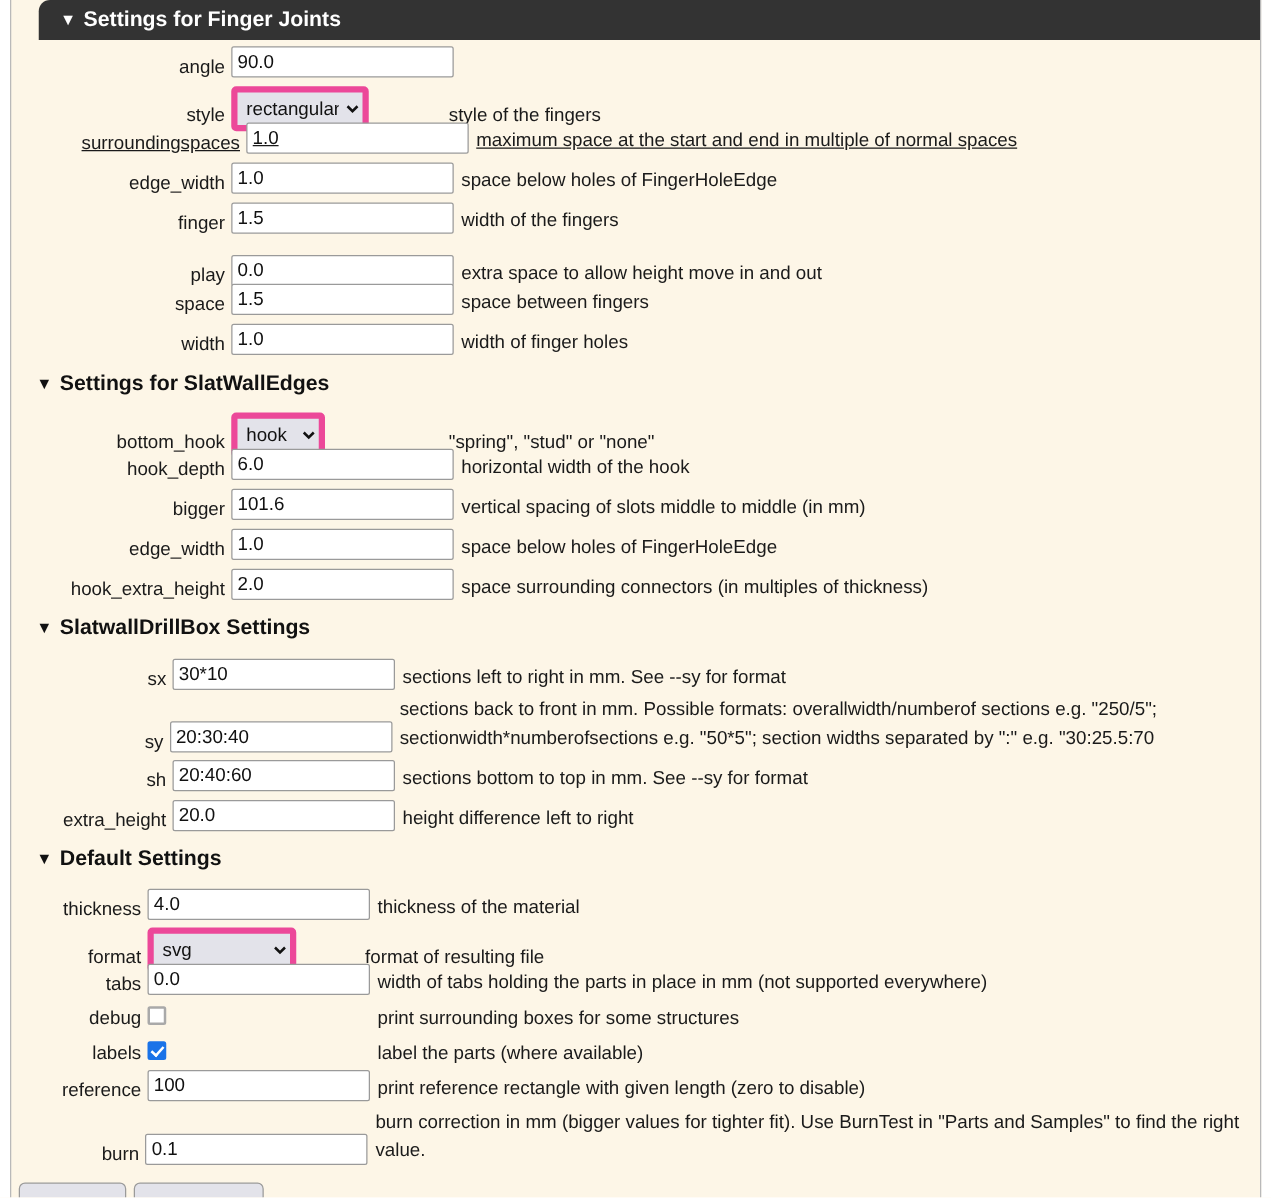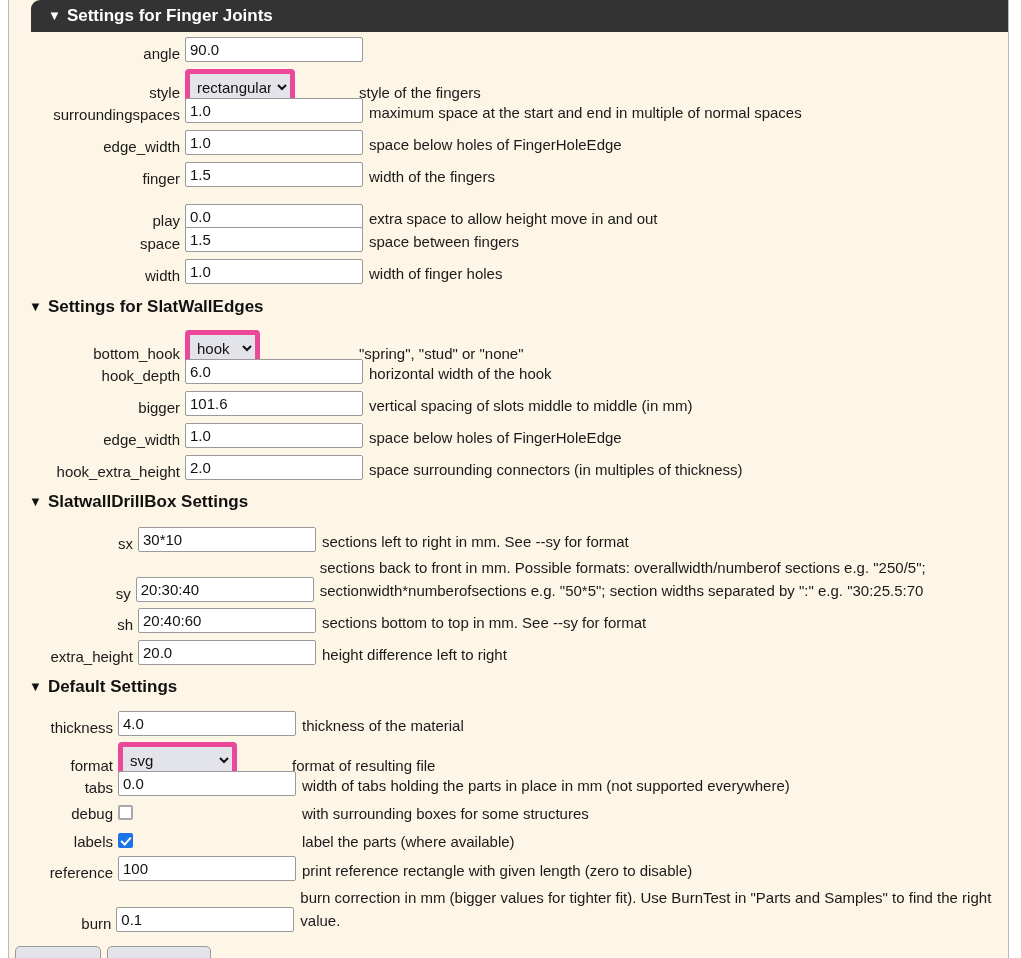--- a/index.html
+++ b/index.html
@@ -180,21 +180,21 @@
     </div>
 
     <div class="row" style="left:0; top:69px; width:990px;">
       <div class="lbl" style="width:176px; line-height:24px;">style</div>
       <select class="sel" style="width:110px;">
         <option>rectangular</option>
       </select>
       <div class="desc" style="line-height:24px; padding-left:64px;">style of the fingers</div>
     </div>
 
-    <div class="row" style="left:0; top:98px; width:990px;">
+    <div class="row" style="left:12px; top:98px; width:990px;text-decoration:underline;">
       <div class="lbl" style="width:176px;">surroundingspaces</div>
       <input class="txt" style="width: 178px;" value="1.0">
       <div class="desc">maximum space at the start and end in multiple of normal spaces</div>
     </div>
 
     <div class="row" style="left:0; top:130px; width:990px;">
       <div class="lbl" style="width:176px;">edge_width</div>
       <input class="txt" style="width: 178px;" value="1.0">
       <div class="desc">space below holes of FingerHoleEdge</div>
     </div>
@@ -309,21 +309,21 @@
       <div class="lbl" style="width:109px;">tabs</div>
       <input class="txt" style="width: 178px;" value="0.0">
       <div class="desc">width of tabs holding the parts in place in mm (not supported everywhere)</div>
     </div>
 
     <div class="row" style="left:0; top:804px; width:990px;">
       <div class="lbl" style="width:109px; line-height:18px;">debug</div>
       <div style="width:178px; padding-top:1px;">
         <span class="chk"></span>
       </div>
-      <div class="desc" style="line-height:18px;">with surrounding boxes for some structures</div>
+      <div class="desc" style="line-height:18px;">print surrounding boxes for some structures</div>
     </div>
 
     <div class="row" style="left:0; top:832px; width:990px;">
       <div class="lbl" style="width:109px; line-height:18px;">labels</div>
       <div style="width:178px; padding-top:1px;">
         <span class="chk on"></span>
       </div>
       <div class="desc" style="line-height:18px;">label the parts (where available)</div>
     </div>
 

